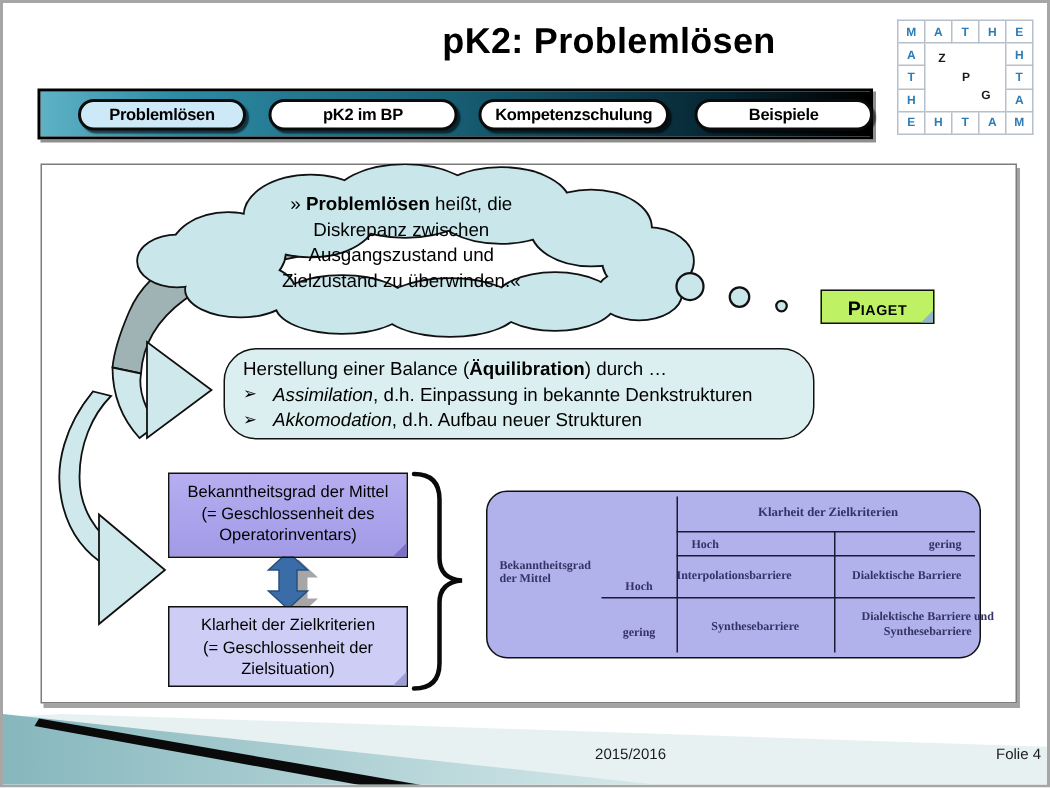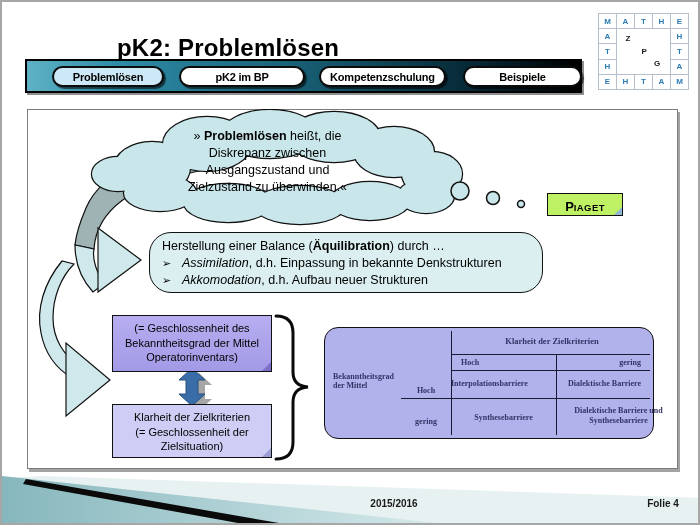--- a/index.html
+++ b/index.html
@@ -2,22 +2,22 @@
 <html><head>
 <meta charset="utf-8">
 <style>
   html,body{margin:0;padding:0;background:#fff;}
   .slide{
     position:relative;width:700px;height:525px;background:#fff;
     border:2px solid #a6a6a6;box-sizing:border-box;overflow:hidden;
     font-family:"Liberation Sans",sans-serif;color:#000;
   }
   
-  .title{position:absolute;left:115px;top:12px;width:400px;text-align:left;
-    font-size:24px;font-weight:bold;letter-spacing:.2px;margin-top:20px;}
+  .title{position:absolute;left:115px;top:12px;width:400px;text-align:right;
+    font-size:24px;font-weight:bold;letter-spacing:.2px;}
   .logo{position:absolute;left:596px;top:11px;width:90px;height:76px;background:#fff;
     display:grid;grid-template-columns:repeat(5,1fr);grid-template-rows:repeat(5,1fr);
     border-top:1px solid #b7c0ca;border-left:1px solid #b7c0ca;}
   .logo-cell{border-right:1px solid #b7c0ca;border-bottom:1px solid #b7c0ca;
     display:flex;align-items:center;justify-content:center;
     font-size:8px;font-weight:bold;color:#2D7CB5;}
   .logo-center{grid-area:2/2/5/5;position:relative;border-right:1px solid #b7c0ca;
     border-bottom:1px solid #b7c0ca;}
   .logo-center span{position:absolute;font-size:8px;font-weight:bold;color:#1a1a1a;}
   .lz{left:16%;top:10%;} .lp{left:46%;top:40%;} .lg{left:70%;top:66%;}
@@ -56,21 +56,21 @@
   .fbox1::after{border-bottom-color:#7B6FC8;}
   .fbox2{top:402px;height:54px;background:#CDCDF5;}
   .fbox2::after{border-bottom-color:#9D9DD6;}
   
   .matrix{position:absolute;left:322px;top:325px;width:330px;height:112px;box-sizing:border-box;
     background:#B1B1EC;border:1.5px solid #111;border-radius:14px;
     font-family:"Liberation Serif",serif;font-weight:bold;color:#333366;font-size:8px;}
   .matrix .ln{position:absolute;background:#1a1a33;}
   .mtx{position:absolute;}
   
-  .foot{position:absolute;top:496px;font-size:10px;color:#1a1a1a;text-align:center;font-weight:bold;}
+  .foot{position:absolute;top:496px;font-size:10px;color:#1a1a1a;text-align:right;}
   .flourish{position:absolute;left:0;top:462px;width:700px;height:63px;}
 </style>
 </head>
 <body>
 
 <div class="slide">
 
   <div class="title">pK2: Problemlösen</div>
 
   <div class="logo">
@@ -182,22 +182,22 @@
       <span class="blt">➢</span>
       <span><i>Assimilation</i><span>, d.h. Einpassung in bekannte Denkstrukturen</span></span>
     </div>
     <div class="bbl">
       <span class="blt">➢</span>
       <span><i>Akkomodation</i><span>, d.h. Aufbau neuer Strukturen</span></span>
     </div>
   </div>
 
   <div class="fbox fbox1">
+    <div>Bekanntheitsgrad der Mittel</div>
     <div>(= Geschlossenheit des</div>
-    <div>Bekanntheitsgrad der Mittel</div>
     <div>Operatorinventars)</div>
   </div>
   <div class="fbox fbox2">
     <div>Klarheit der Zielkriterien</div>
     <div>(= Geschlossenheit der</div>
     <div>Zielsituation)</div>
   </div>
 
   <div class="matrix">
     <div class="ln" style="left:126px;top:3px;bottom:3px;width:1px"></div>

